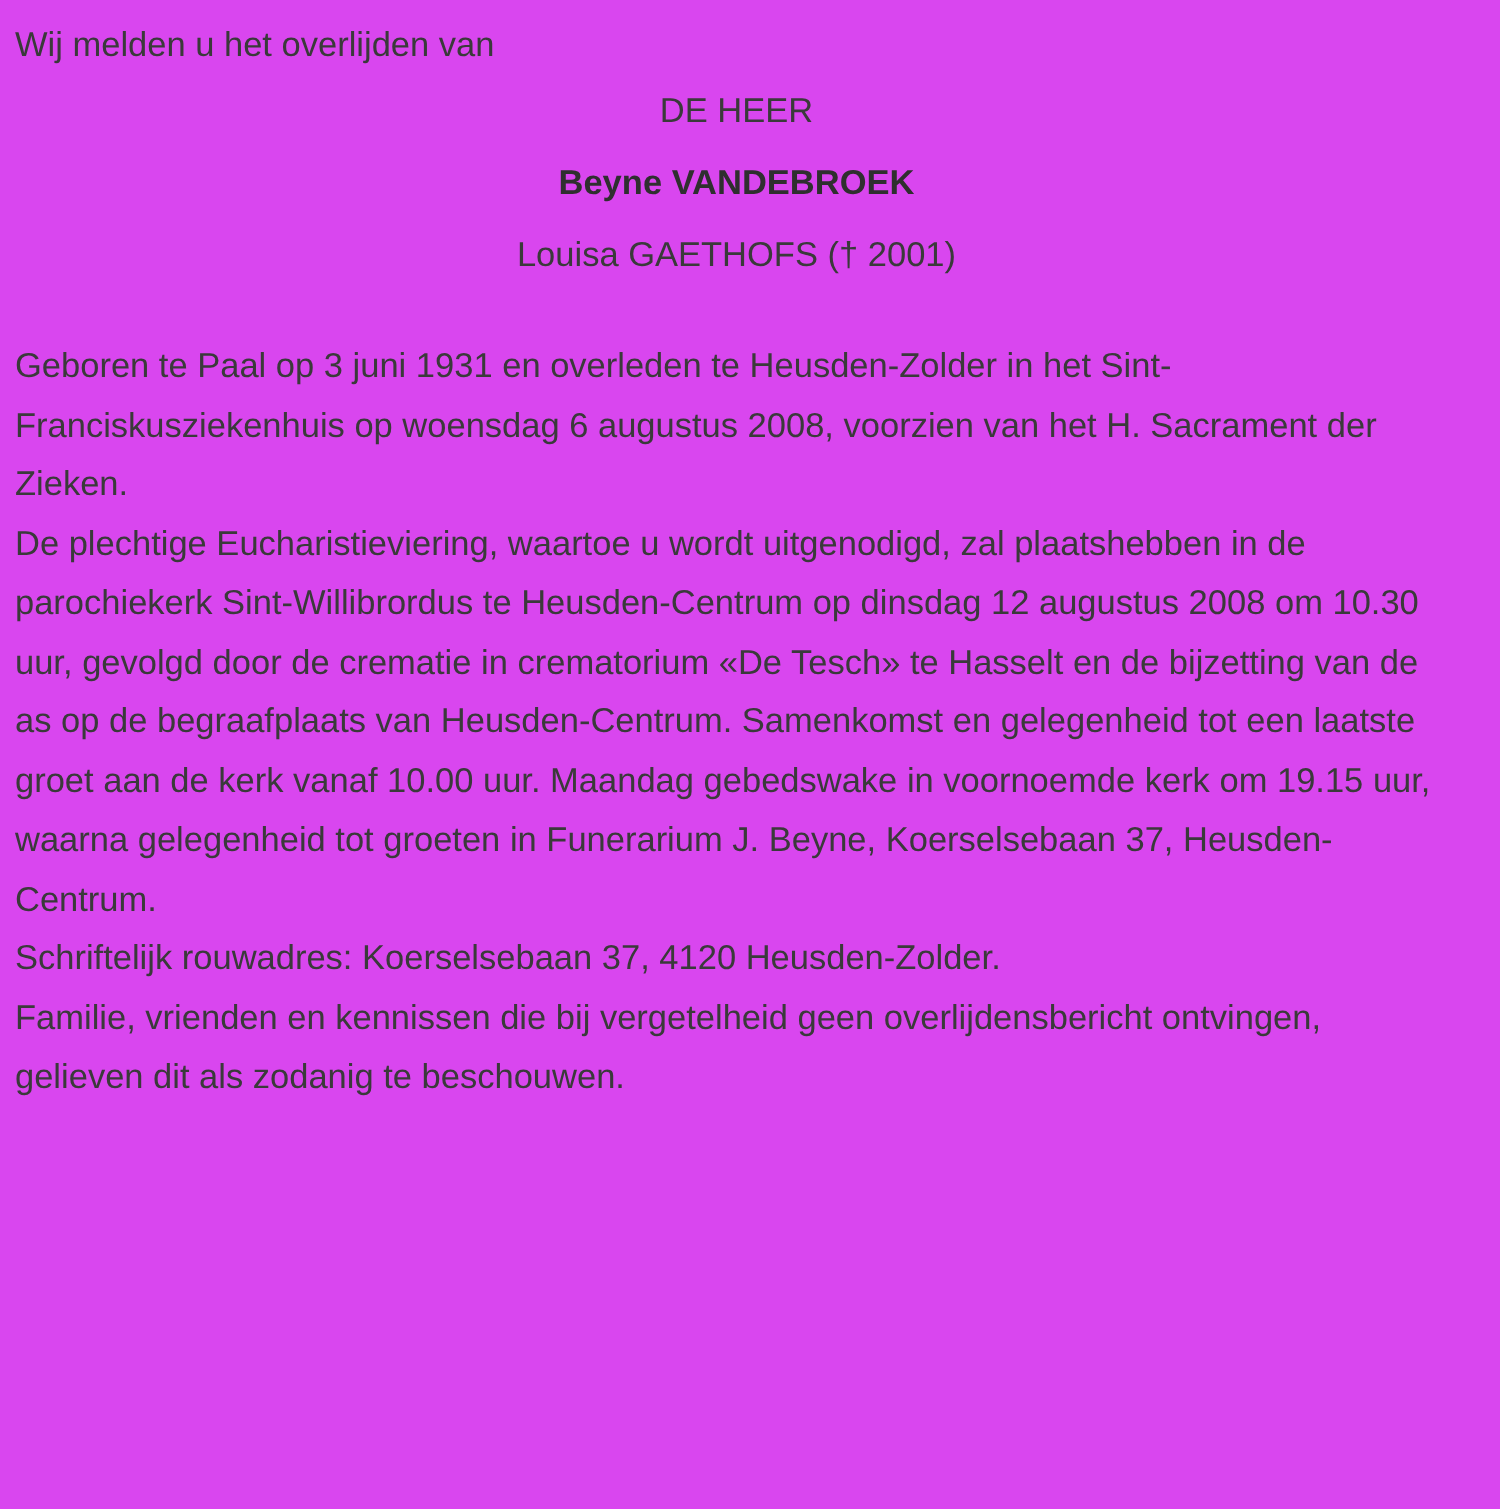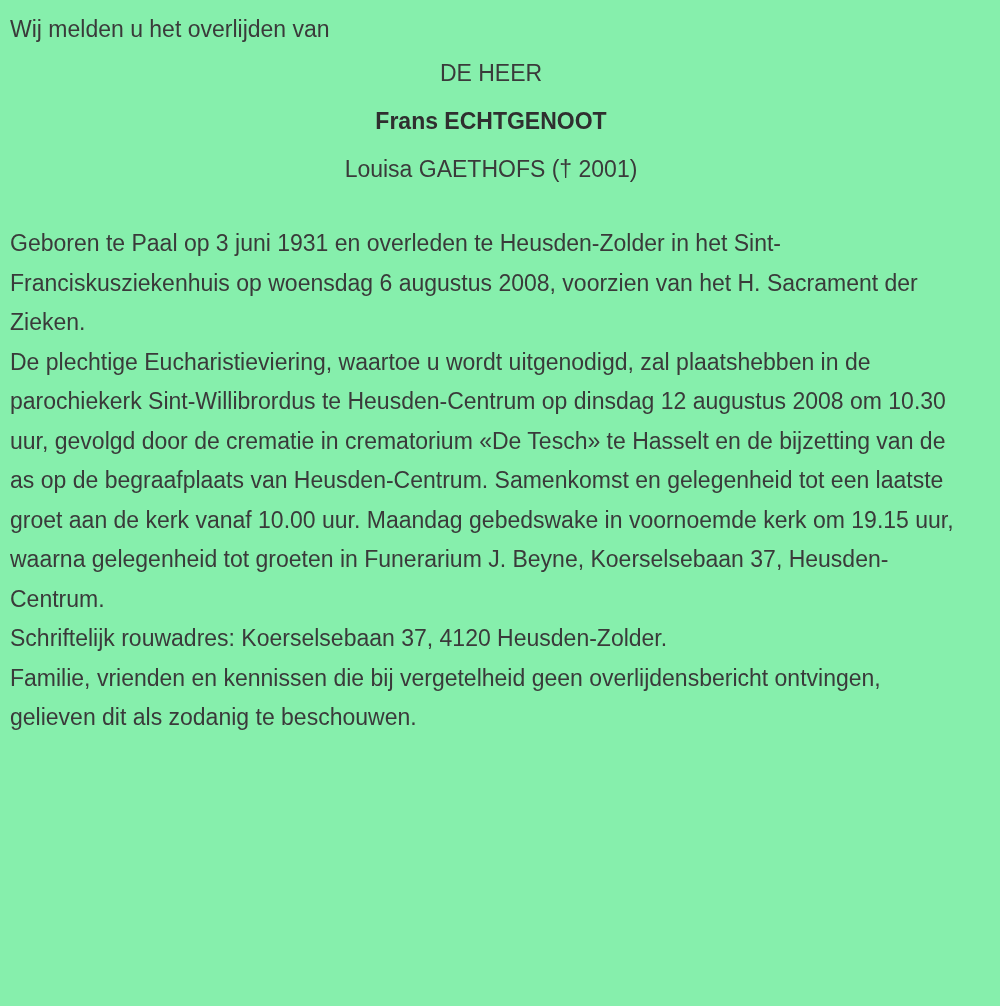--- a/index.html
+++ b/index.html
@@ -5,21 +5,21 @@
   html, body {
     margin: 0;
     padding: 0;
     background: #ffffff;
   }
   .page {
     width: 1000px;
     height: 1006px;
     box-sizing: border-box;
     padding: 10px 28px 0 10px;
-    background: #86efac;
+    background: #d946ef;
     font-family: "Liberation Sans", sans-serif;
     color: #3a3a3a;
     font-size: 23px;
     overflow: hidden;
   }
   .page p {
     margin: 0;
   }
   .intro {
     line-height: 39px;
@@ -44,21 +44,21 @@
 </style>
 </head>
 <body>
 
 <main class="page">
 
   <p class="intro">Wij melden u het overlijden van</p>
 
   <div class="header-block">
     <p>DE HEER</p>
-    <p class="deceased-name">Frans ECHTGENOOT</p>
+    <p class="deceased-name">Beyne VANDEBROEK</p>
     <p>Louisa GAETHOFS († 2001)</p>
   </div>
 
   <p class="body-paragraph">Geboren te Paal op 3 juni 1931 en overleden te Heusden-Zolder in het Sint-Franciskusziekenhuis op woensdag 6 augustus 2008, voorzien van het H. Sacrament der Zieken.</p>
 
   <p class="body-paragraph">De plechtige Eucharistieviering, waartoe u wordt uitgenodigd, zal plaatshebben in de parochiekerk Sint-Willibrordus te Heusden-Centrum op dinsdag 12 augustus 2008 om 10.30 uur, gevolgd door de crematie in crematorium «De Tesch» te Hasselt en de bijzetting van de as op de begraafplaats van Heusden-Centrum. Samenkomst en gelegenheid tot een laatste groet aan de kerk vanaf 10.00 uur. Maandag gebedswake in voornoemde kerk om 19.15 uur, waarna gelegenheid tot groeten in Funerarium J. Beyne, Koerselsebaan 37, Heusden-Centrum.</p>
 
   <p class="body-paragraph">Schriftelijk rouwadres: Koerselsebaan 37, 4120 Heusden-Zolder.</p>
 
   <p class="body-paragraph">Familie, vrienden en kennissen die bij vergetelheid geen overlijdensbericht ontvingen, gelieven dit als zodanig te beschouwen.</p>

